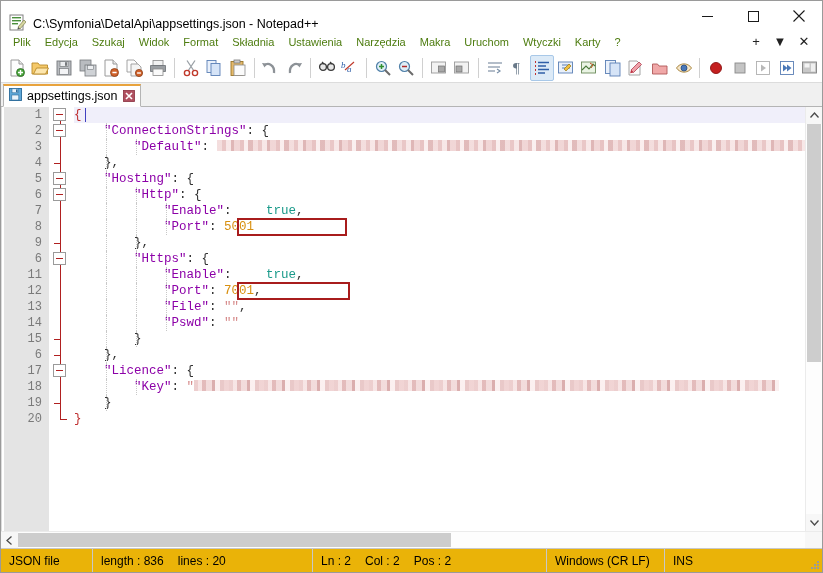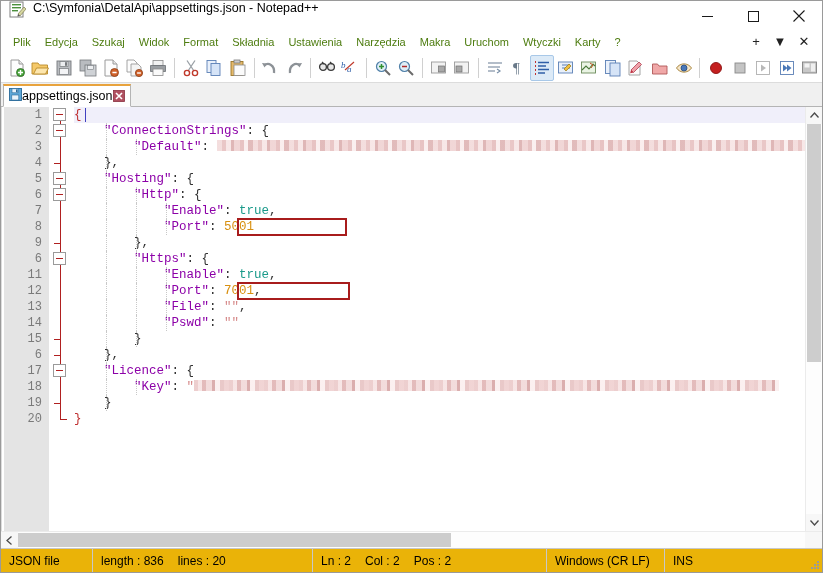--- a/index.html
+++ b/index.html
@@ -17,21 +17,21 @@
     border:1px solid #9a9a9a;
     background:#f0f0f0;
     display:flex; flex-direction:column;
     position:relative;
   }
 
   
   .titlebar {
     height:30px; min-height:30px;
     background:#ffffff;
-    display:flex; align-items:flex-start;
+    display:flex; align-items:flex-end;
     position:relative;
   }
   .title-icon {
     width:17px; height:17px; margin-left:8px; margin-right:7px;
     position:relative; flex:0 0 auto;
   }
   .title-text {
     font-size:12.5px; color:#000000;
     font-family:"Liberation Sans", sans-serif;
     white-space:nowrap;
@@ -100,20 +100,21 @@
     position:relative;
   }
   .tab {
     height:23px;
     background:#ffffff;
     border:1px solid #b4b4b4;
     border-bottom:1px solid #ffffff;
     border-top:2px solid #e8a33d;
     display:flex; align-items:center;
     padding:0 5px 0 5px;
+    gap:5px;
     position:relative; top:1px;
   }
   .tab-label { font-size:12.5px; color:#000; white-space:nowrap; }
   .tab-close {
     width:13px; height:13px;
     display:flex; align-items:center; justify-content:center;
   }
 
   
   .editor-area {
@@ -194,21 +195,21 @@
   .code-line {
     height:16px; line-height:16px;
     white-space:pre;
     position:relative;
   }
   .code-line.current {
     background:#f0effa;
   }
   .tok-key   { color:#8c00a8; }
   .tok-punct { color:#303030; }
-  .tok-bool  { color:#1a9a8a; }
+  .tok-bool  { color:#1a9a8a;margin-left:27px; }
   .tok-num   { color:#d89010; }
   .tok-str   { color:#d68a8a; }
   .tok-brace { color:#c03030; }
   .indent-guide {
     position:absolute; top:0; bottom:0; width:1px;
     border-left:1px dotted #c8c8c8;
   }
   .caret {
     position:absolute;
     width:1px; height:14px;

